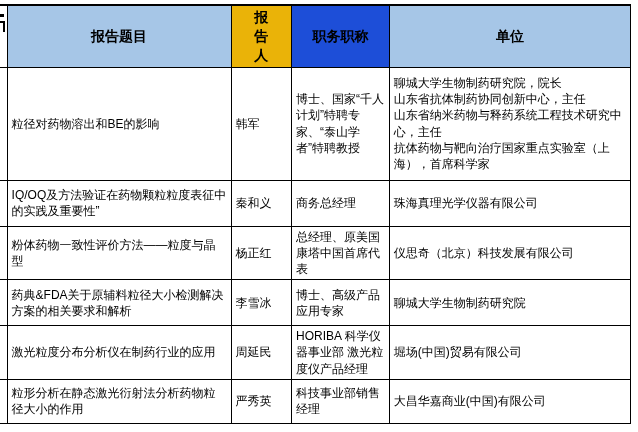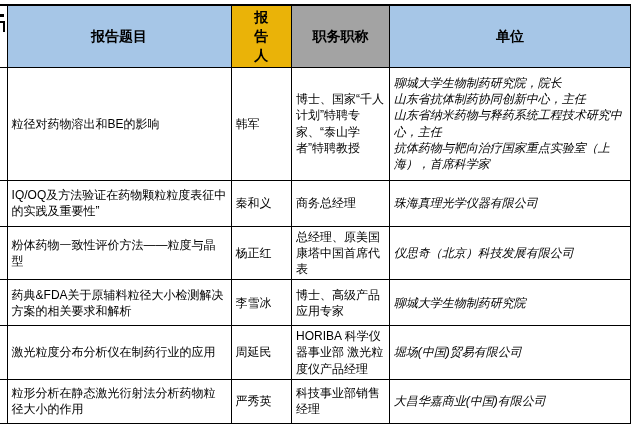--- a/index.html
+++ b/index.html
@@ -60,21 +60,21 @@
   .sliver-head::after {
     content: "";
     position: absolute;
     left: 0; top: 15px;
     width: 3px; height: 9px;
     border-top: 2px solid #000;
     border-right: 2px solid #000;
   }
   .cell-title { padding-right: 12px; }
   .cell-role  { padding-left: 5px; padding-right: 4px; white-space: pre-line; }
-  .cell-org   { padding-left: 5px; padding-right: 10px; white-space: pre-line; font-style: italic; }
+  .cell-org   { padding-left: 5px; padding-right: 10px; white-space: pre-line; }
   tr.hrow  { height: 29px; }
   tr.r1 { height: 113px; }
   tr.r2 { height: 46px; padding-left: 40px; }
   tr.r3 { height: 48px; }
   tr.r4 { height: 46px; padding-left: 19px; }
   tr.r5 { height: 46px; }
   tr.r6 { height: 48px; }
   tr.r7 { height: 44px; }
 </style>
 </head>
@@ -87,21 +87,21 @@
       <col class="col-title">
       <col class="col-speaker">
       <col class="col-role">
       <col class="col-org">
     </colgroup>
     <thead>
       <tr class="hrow">
         <th class="cell-sliver sliver-head"></th>
         <th style="background:#a6c6e7">报告题目</th>
         <th style="background:#eab308">报告人</th>
-        <th style="background:#a3a3a3">职务职称</th>
+        <th style="background:#1d4ed8">职务职称</th>
         <th style="background:#a6c6e7">单位</th>
       </tr>
     </thead>
     <tbody>
       <tr class="r1">
         <td class="cell-sliver"></td>
         <td class="cell-title">粒径对药物溶出和BE的影响</td>
         <td class="cell-speaker">韩军</td>
         <td class="cell-role">博士、国家“千人计划”特聘专家、“泰山学者”特聘教授</td>
         <td class="cell-org">聊城大学生物制药研究院，院长

